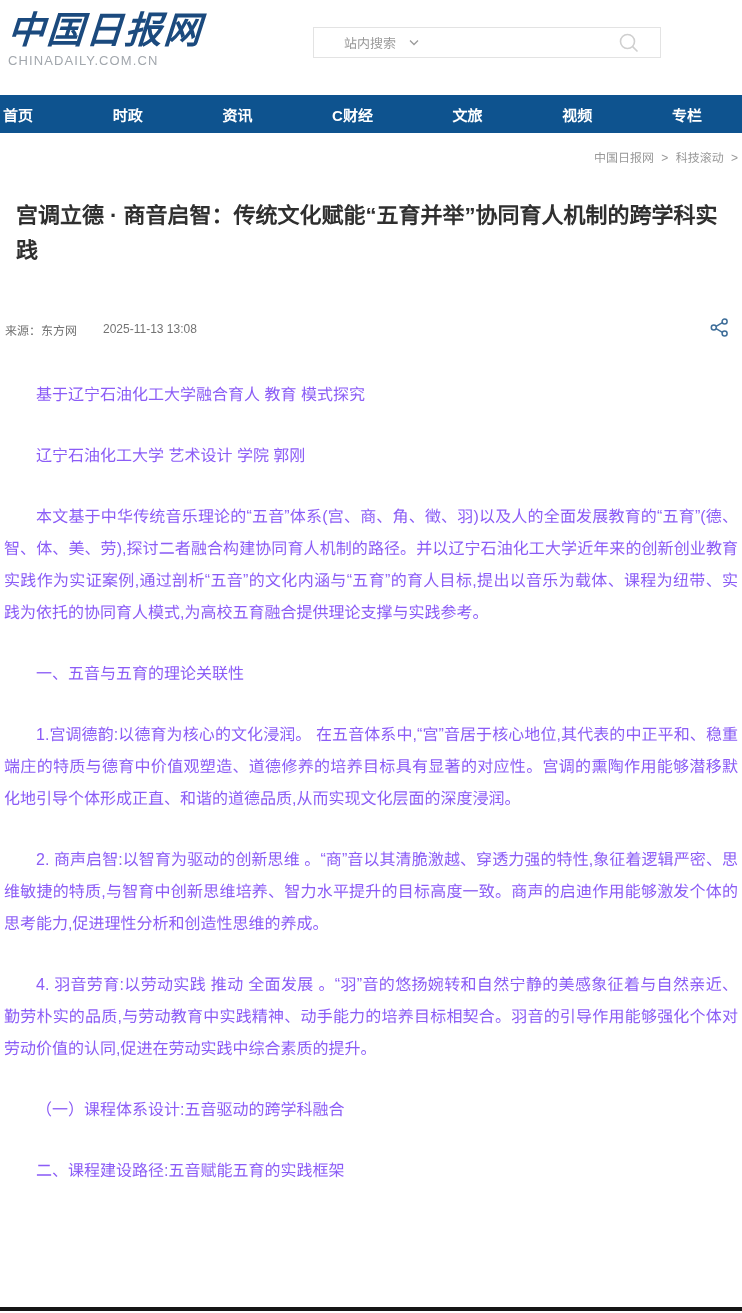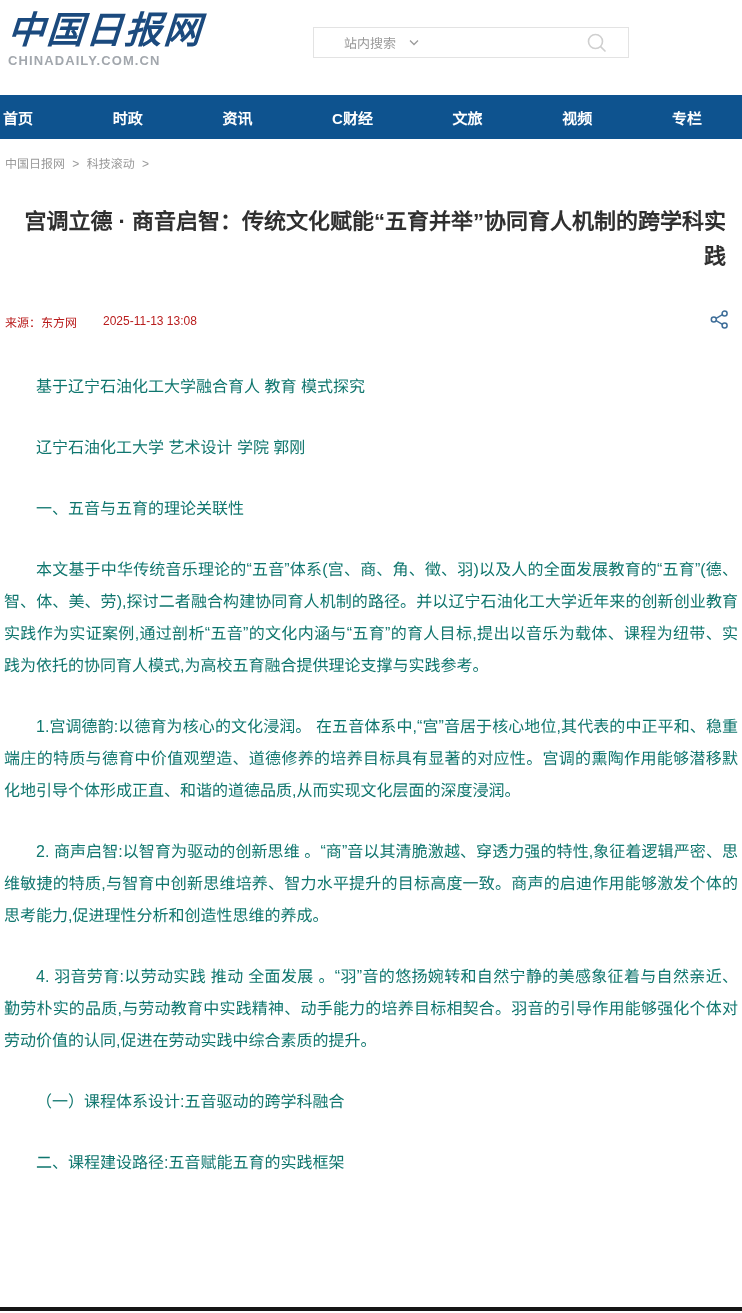--- a/index.html
+++ b/index.html
@@ -36,29 +36,29 @@
     font-size: 37px;
     line-height: 40px;
     color: #1b4a7e;
     letter-spacing: 2px;
     transform: skewX(-4deg);
   }
   .logo-en {
     display: block;
     margin-top: 3px;
     font-size: 13px;
-    font-weight: bold;
+    font-weight: normal;
     color: #a2a7ad;
     letter-spacing: 1.1px;
   }
   .search-box {
     position: absolute;
     left: 313px;
     top: 27px;
-    width: 316px;
+    width: 348px;
     height: 31px;
     border: 1px solid #e3e3e3;
     background: #ffffff;
     display: flex;
     align-items: center;
   }
   .search-scope {
     display: flex;
     align-items: center;
     margin-left: 30px;
@@ -72,75 +72,76 @@
     right: 20px;
     top: 4px;
     background: none;
     border: none;
     padding: 0;
     cursor: pointer;
   }
 
   
   .main-nav {
-    height: 44px;
+    height: 38px;
     background: #0e538f;
     display: flex;
     align-items: center;
     justify-content: space-between;
     padding: 0 40px 0 3px;
   }
   .main-nav a {
     color: #ffffff;
     font-size: 15px;
     font-weight: bold;
     text-decoration: none;
     white-space: nowrap;
   }
 
   
   .breadcrumb {
     margin: 15px 0 0 5px;
     font-size: 12px;
     color: #999999;
+    text-align: right;
   }
   .breadcrumb a { color: #999999; text-decoration: none; cursor: pointer; }
   .breadcrumb .sep { margin: 0 4px; }
 
   
   .article-title {
     margin: 33px 16px 0;
-    text-align: right;
+    text-align: left;
     font-size: 22px;
     font-weight: bold;
     color: #2f2f2f;
     line-height: 35px;
   }
   .article-meta {
-    margin: 36px 5px 0;
+    margin: 50px 5px 0;
     display: flex;
     justify-content: space-between;
     align-items: center;
     font-size: 12px;
-    color: #b91c1c;
+    color: #737373;
   }
   .article-meta .meta-left { display: flex; align-items: center; }
   .article-meta .meta-date { margin-left: 26px; }
   .share-btn {
     background: none;
     border: none;
     padding: 0;
     margin-right: 8px;
     cursor: pointer;
   }
 
   .article-body {
     margin: 39px 4px 0;
     font-size: 16px;
-    color: #0f766e;
+    color: #8b5cf6;
   }
   .article-body p {
     margin: 0 0 29px;
     line-height: 32px;
     text-indent: 2em;
     text-align: justify;
   }
 
   .bottom-rule {
     position: absolute;
@@ -208,22 +209,22 @@
         <circle cx="3.8" cy="9.5" r="2.5" fill="none" stroke="#3f6e99" stroke-width="1.5"></circle>
         <line x1="6.1" y1="8.3" x2="12.4" y2="4.7" stroke="#3f6e99" stroke-width="1.5"></line>
         <line x1="6.1" y1="10.7" x2="12.4" y2="14.3" stroke="#3f6e99" stroke-width="1.5"></line>
       </svg>
     </button>
   </div>
 
   <div class="article-body">
     <p>基于辽宁石油化工大学融合育人 教育 模式探究</p>
     <p>辽宁石油化工大学 艺术设计 学院  郭刚</p>
+    <p>本文基于中华传统音乐理论的“五音”体系(宫、商、角、徵、羽)以及人的全面发展教育的“五育”(德、智、体、美、劳),探讨二者融合构建协同育人机制的路径。并以辽宁石油化工大学近年来的创新创业教育实践作为实证案例,通过剖析“五音”的文化内涵与“五育”的育人目标,提出以音乐为载体、课程为纽带、实践为依托的协同育人模式,为高校五育融合提供理论支撑与实践参考。</p>
     <p>一、五音与五育的理论关联性</p>
-    <p>本文基于中华传统音乐理论的“五音”体系(宫、商、角、徵、羽)以及人的全面发展教育的“五育”(德、智、体、美、劳),探讨二者融合构建协同育人机制的路径。并以辽宁石油化工大学近年来的创新创业教育实践作为实证案例,通过剖析“五音”的文化内涵与“五育”的育人目标,提出以音乐为载体、课程为纽带、实践为依托的协同育人模式,为高校五育融合提供理论支撑与实践参考。</p>
     <p>1.宫调德韵:以德育为核心的文化浸润。 在五音体系中,“宫”音居于核心地位,其代表的中正平和、稳重端庄的特质与德育中价值观塑造、道德修养的培养目标具有显著的对应性。宫调的熏陶作用能够潜移默化地引导个体形成正直、和谐的道德品质,从而实现文化层面的深度浸润。</p>
     <p>2. 商声启智:以智育为驱动的创新思维 。“商”音以其清脆激越、穿透力强的特性,象征着逻辑严密、思维敏捷的特质,与智育中创新思维培养、智力水平提升的目标高度一致。商声的启迪作用能够激发个体的思考能力,促进理性分析和创造性思维的养成。</p>
     <p>4. 羽音劳育:以劳动实践 推动 全面发展 。“羽”音的悠扬婉转和自然宁静的美感象征着与自然亲近、勤劳朴实的品质,与劳动教育中实践精神、动手能力的培养目标相契合。羽音的引导作用能够强化个体对劳动价值的认同,促进在劳动实践中综合素质的提升。</p>
     <p>（一）课程体系设计:五音驱动的跨学科融合</p>
     <p>二、课程建设路径:五音赋能五育的实践框架</p>
   </div>
 
   <div class="bottom-rule"></div>
 </div>
 

